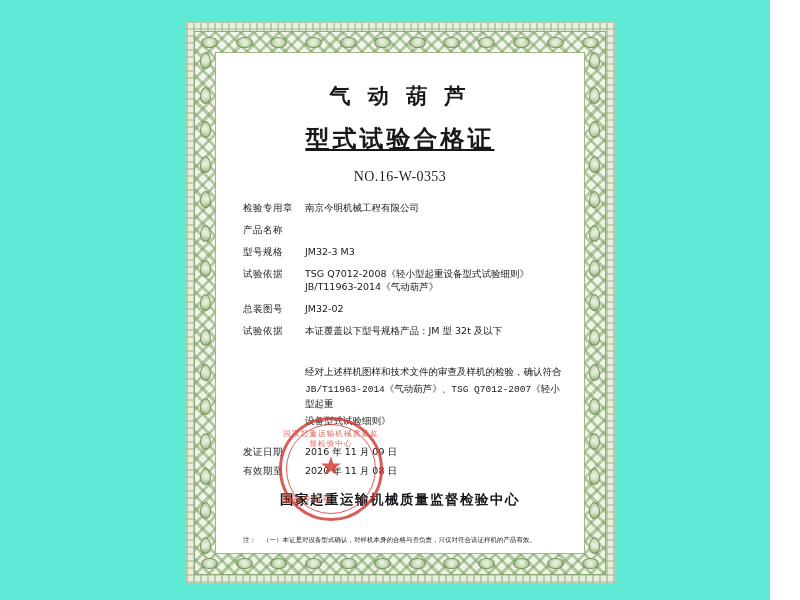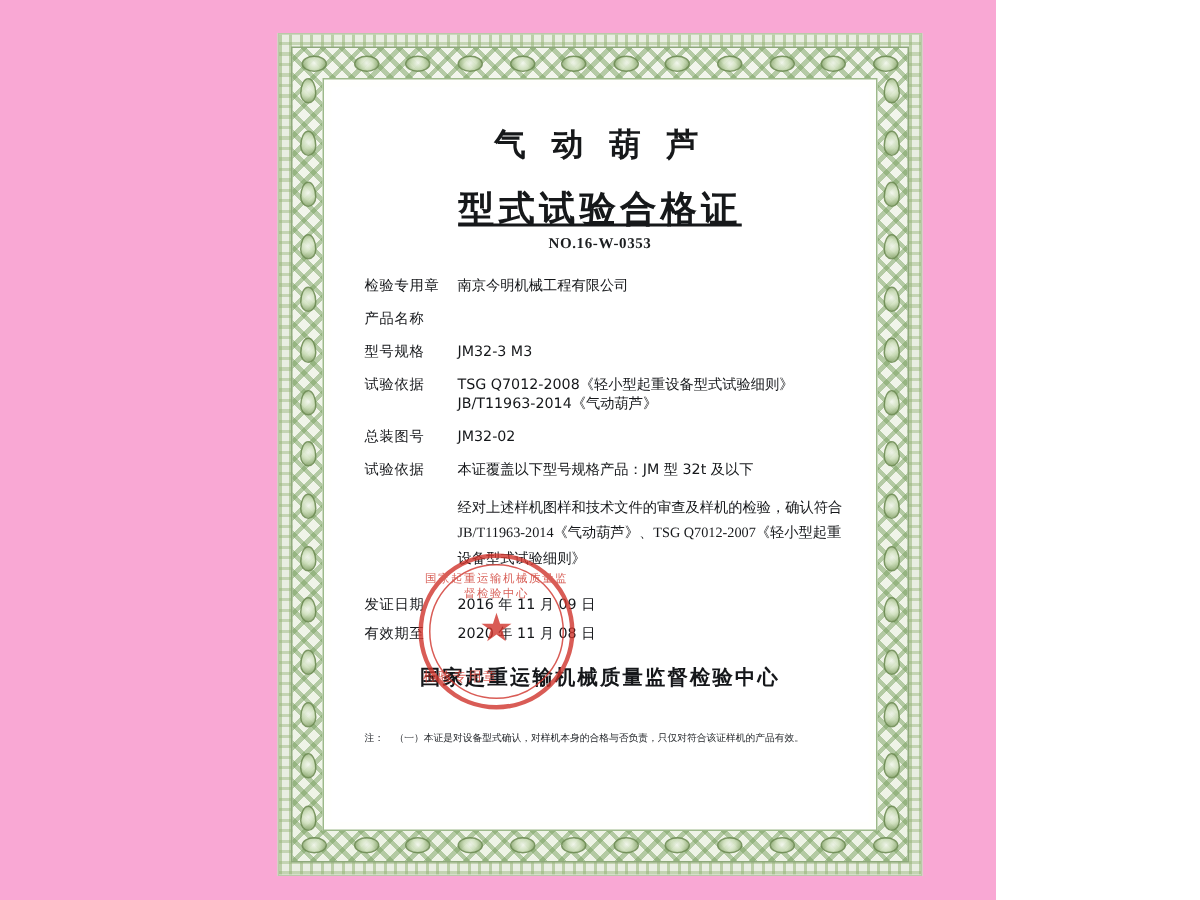--- a/index.html
+++ b/index.html
@@ -7,23 +7,23 @@
     padding: 0;
     background: #ffffff;
     width: 800px;
     height: 600px;
     overflow: hidden;
     font-family: "Liberation Serif", serif;
   }
 
   #stage {
     position: relative;
-    width: 664px;
+    width: 770px;
     height: 600px;
-    background: #f9a8d4;
+    background: #5eead4;
   }
 
   
   .certificate {
     position: absolute;
     left: 185px;
     top: 22px;
     width: 430px;
     height: 562px;
     background: #fdfdfb;
@@ -143,25 +143,24 @@
     font-size: 24px;
     font-weight: bold;
     letter-spacing: 3px;
     color: #16181a;
     margin-top: 13px;
     text-decoration: underline;
   }
   .cert-no {
     text-align: center;
     font-family: "Liberation Serif", serif;
-    font-size: 10px;
+    font-size: 14px;
     color: #1b1d1f;
-    margin-top: 2px;
+    margin-top: 14px;
     letter-spacing: 0.4px;
-    font-weight: bold;
   }
 
   
   .fields {
     margin-top: 16px;
     padding-left: 22px;
     padding-right: 10px;
   }
   .row {
     display: flex;
@@ -181,24 +180,24 @@
     flex: 1 1 auto;
     font-family: "DejaVu Sans", sans-serif;
     font-size: 9.5px;
     color: #15171a;
     line-height: 13px;
     padding-left: 6px;
   }
   .val .line2 { display: block; }
 
   .para {
-    margin-top: 12px;
+    margin-top: 28px;
     padding-left: 84px;
     padding-right: 12px;
-    font-family: Liberation Serif, serif;
+    font-family: Liberation Mono, monospace;
     font-size: 9.5px;
     line-height: 15px;
     color: #15171a;
   }
   .para div { margin-bottom: 2px; }
 
   
   .dates {
     position: relative;
     margin-top: 16px;

